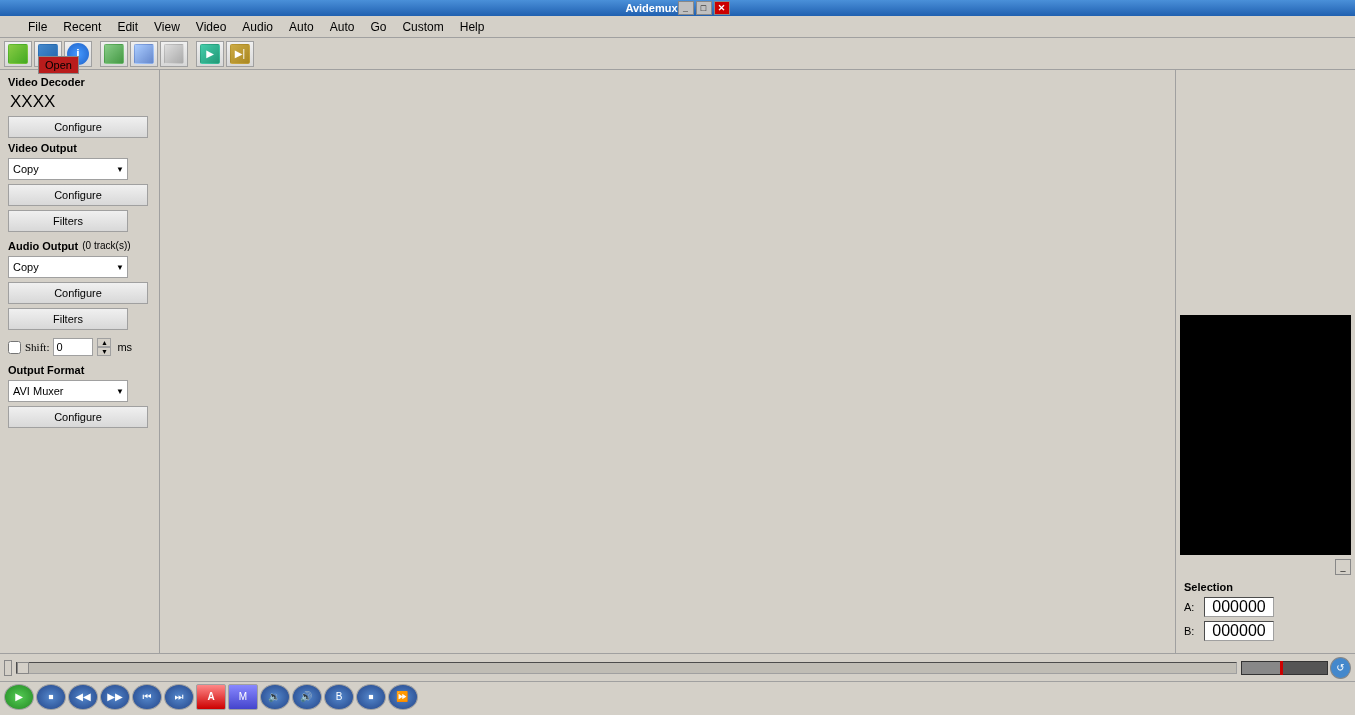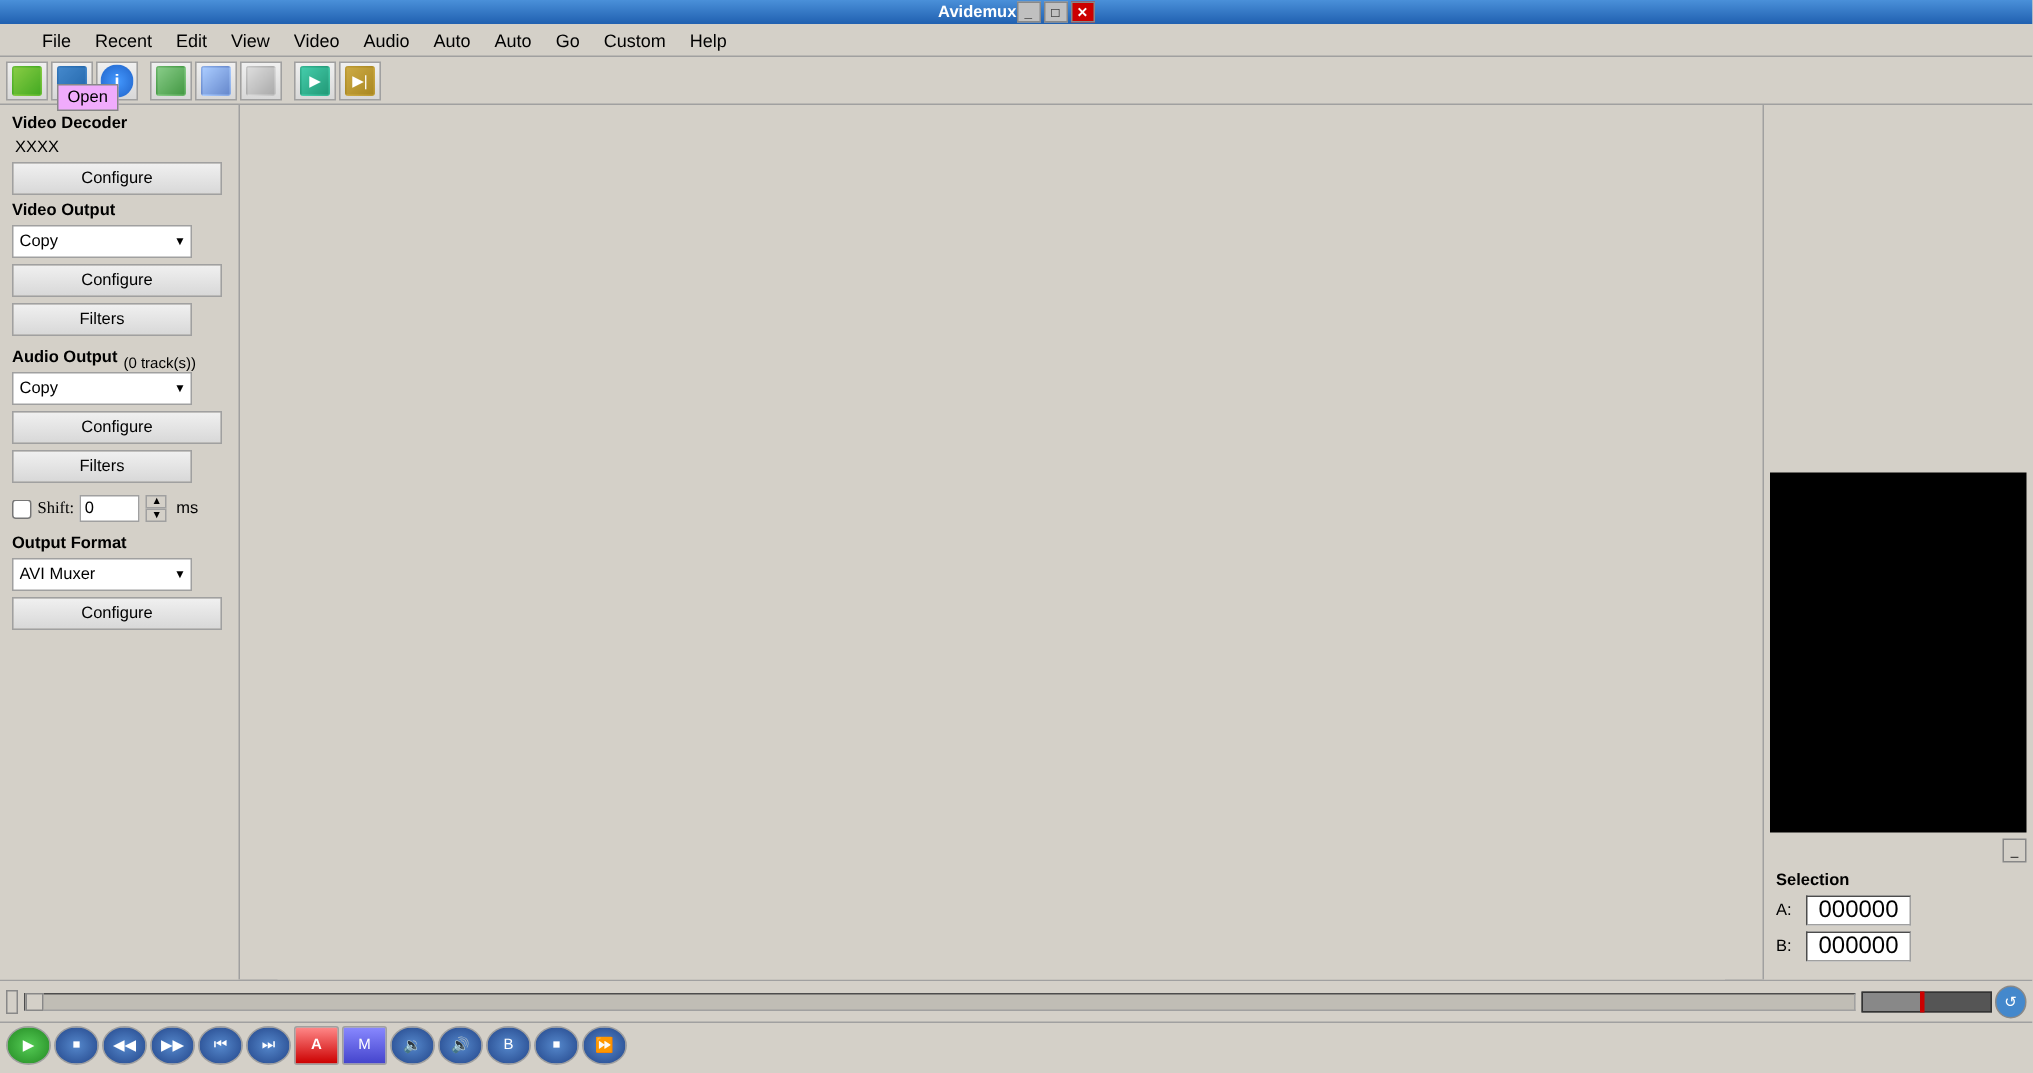--- a/index.html
+++ b/index.html
@@ -78,21 +78,21 @@
       justify-content: center;
       font-size: 14px;
     }
     .toolbar-separator {
       width: 4px;
     }
     .toolbar-tooltip {
       position: absolute;
       top: 56px;
       left: 38px;
-      background: #f0abfc;
+      background: #b91c1c;
       border: 1px solid #888;
       padding: 2px 6px;
       font-size: 11px;
       z-index: 100;
       white-space: nowrap;
     }
 
     
     #main {
       display: flex;
@@ -109,21 +109,21 @@
       overflow-y: auto;
     }
 
     .section-label {
       font-size: 11px;
       font-weight: bold;
       margin-bottom: 4px;
       color: #000;
     }
     .codec-label {
-      font-size: 11px;
+      font-size: 17px;
       margin-bottom: 4px;
       padding-left: 2px;
     }
     .configure-btn {
       width: 140px;
       height: 22px;
       background: linear-gradient(to bottom, #f0f0f0, #d8d8d8);
       border: 1px solid #a0a0a0;
       cursor: pointer;
       font-size: 11px;
@@ -519,21 +519,21 @@
       <select>
         <option>Copy</option>
         <option>xvid4</option>
         <option>x264</option>
         <option>FFV1</option>
       </select>
     </div>
     <button class="configure-btn">Configure</button>
     <button class="filters-btn">Filters</button>
 
-    <div style="display:flex;align-items:flex-end;gap:4px;">
+    <div style="display:flex;align-items:flex-start;gap:4px;">
       <div class="section-label">Audio Output</div>
       <span style="font-size:10px;">(0 track(s))</span>
     </div>
     <div class="dropdown-wrapper">
       <select>
         <option>Copy</option>
         <option>AAC</option>
         <option>MP3</option>
         <option>AC3</option>
       </select>

